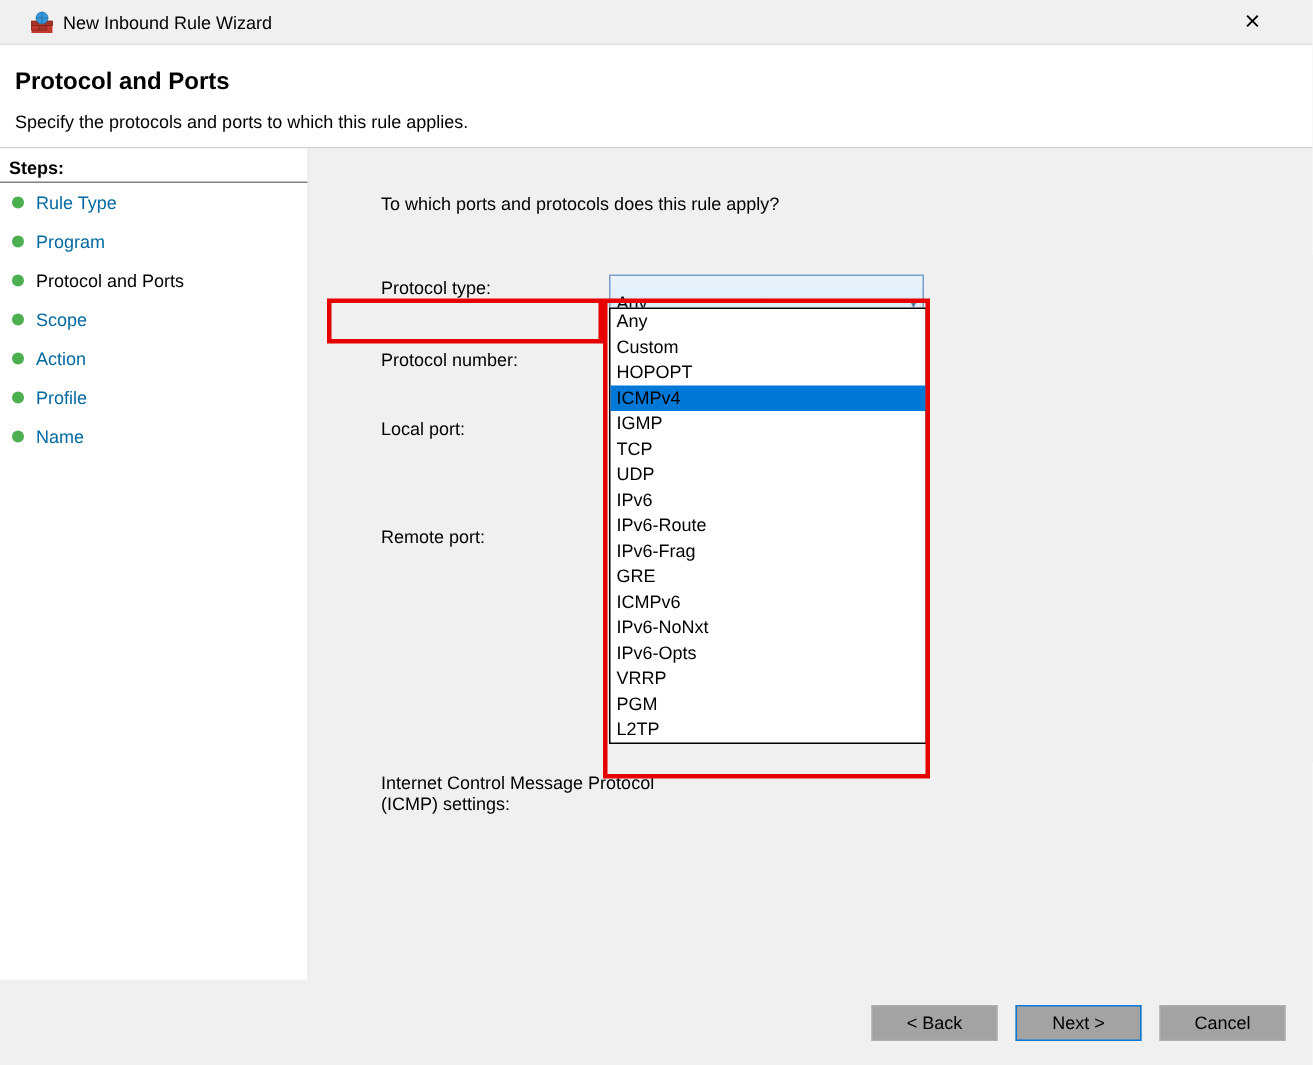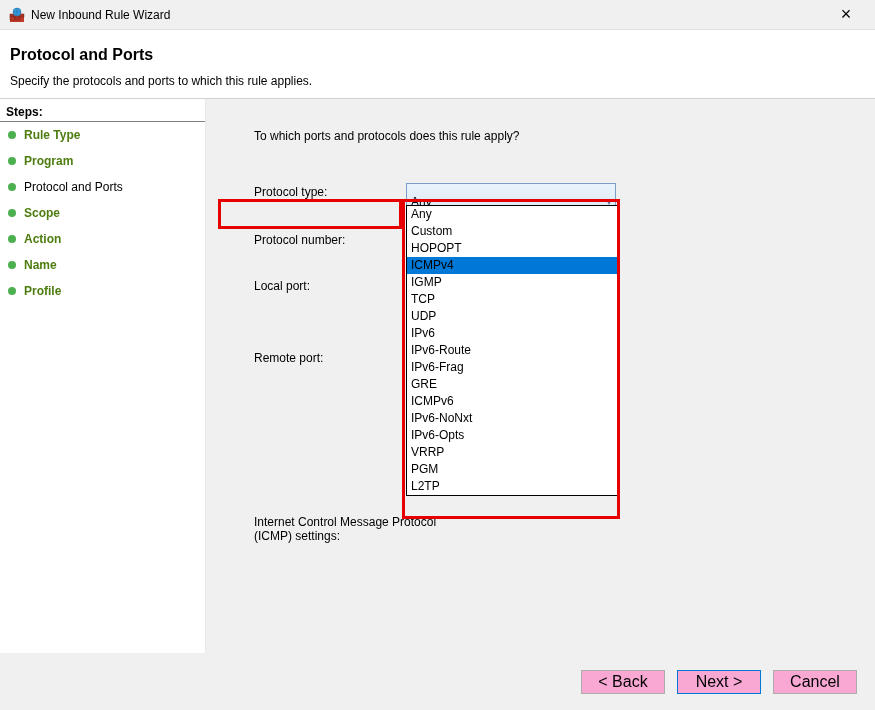--- a/index.html
+++ b/index.html
@@ -12,21 +12,21 @@
       background: #ffffff;
       width: 875px;
       height: 710px;
       overflow: hidden;
     }
     .titlebar {
       background: #f0f0f0;
       height: 30px;
       display: flex;
       align-items: center;
-      padding: 0 9px;
+      padding: 0 20px;
       border-bottom: 1px solid #e0e0e0;
     }
     .titlebar-icon {
       width: 16px;
       height: 16px;
       margin-right: 6px;
       display: inline-flex;
       align-items: center;
       justify-content: center;
     }
@@ -77,22 +77,21 @@
     }
     .bullet {
       width: 8px;
       height: 8px;
       border-radius: 50%;
       background: #4caf50;
       margin-right: 8px;
       flex-shrink: 0;
     }
     .step-link {
-      color: #4d7c0f;
-      font-weight: bold;
+      color: #0369a1;
     }
     .step-current {
       color: #000000;
     }
     .main {
       flex: 1;
       background: #f0f0f0;
       padding: 30px 20px 20px 48px;
       position: relative;
     }
@@ -157,22 +156,22 @@
       align-items: center;
       justify-content: flex-end;
       padding: 0 18px;
       gap: 12px;
       background: #f0f0f0;
     }
     .btn {
       min-width: 84px;
       height: 24px;
       border: 1px solid #adadad;
-      background: #f9a8d4;
-      font-size: 16px;
+      background: #a3a3a3;
+      font-size: 12px;
       cursor: pointer;
       padding: 0 12px;
     }
     .btn.primary {
       border: 1px solid #0078d7;
     }
     .combo-container {
       position: relative;
     }
     .icmp-row {
@@ -223,25 +222,25 @@
     <div class="sidebar-item">
       <span class="bullet"></span>
       <span class="step-link">Scope</span>
     </div>
     <div class="sidebar-item">
       <span class="bullet"></span>
       <span class="step-link">Action</span>
     </div>
     <div class="sidebar-item">
       <span class="bullet"></span>
+      <span class="step-link">Profile</span>
+    </div>
+    <div class="sidebar-item">
+      <span class="bullet"></span>
       <span class="step-link">Name</span>
-    </div>
-    <div class="sidebar-item">
-      <span class="bullet"></span>
-      <span class="step-link">Profile</span>
     </div>
   </div>
 
   <div class="main">
     <div class="main-question">To which ports and protocols does this rule apply?</div>
 
     <div class="form-row">
       <div class="form-label">Protocol type:</div>
       <div class="combo-container">
         <div class="combo">

